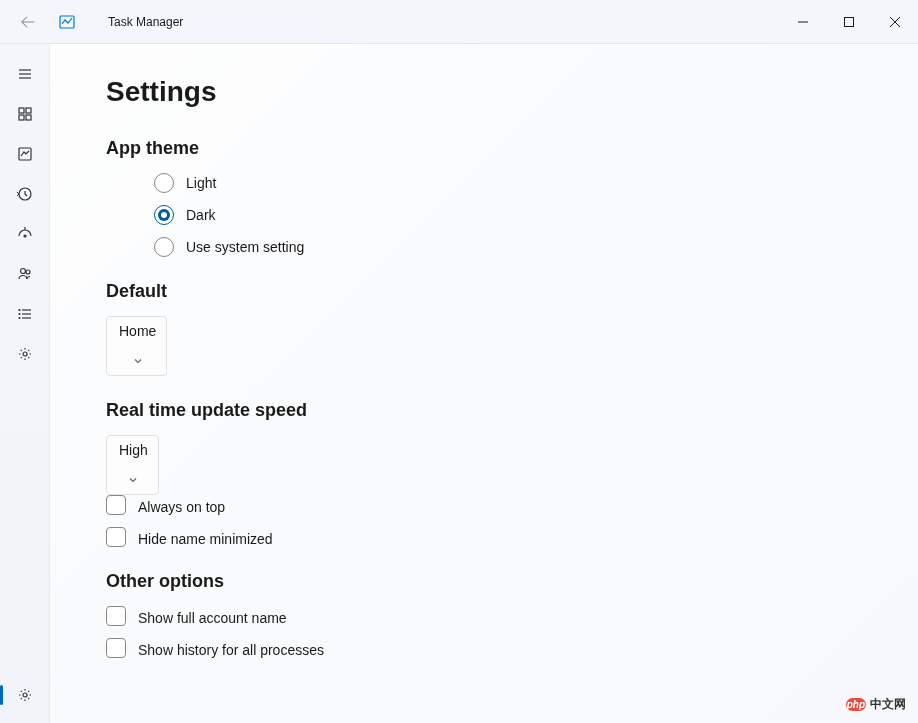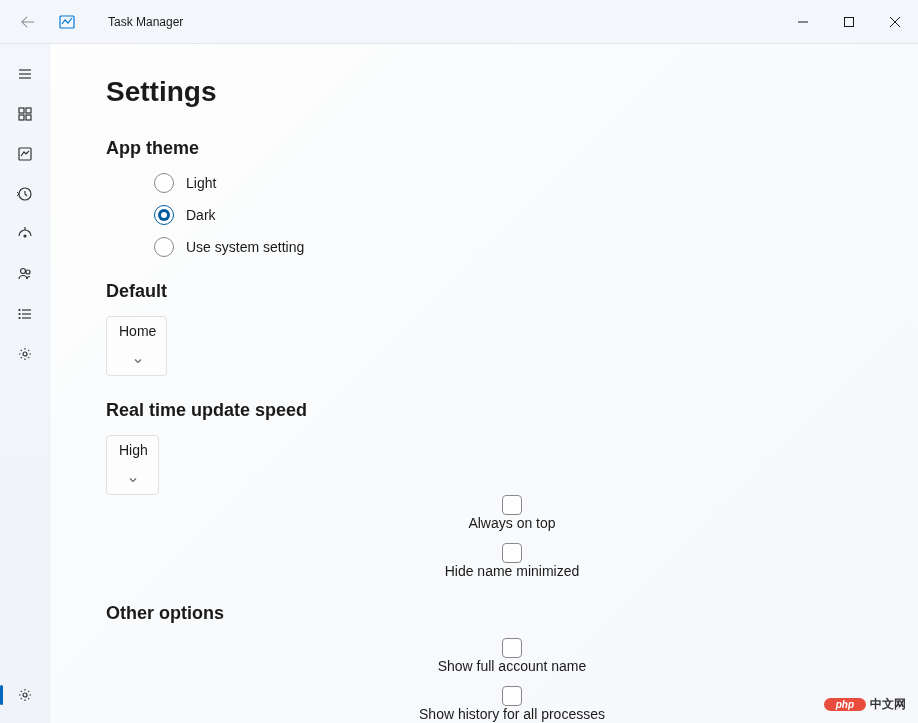--- a/index.html
+++ b/index.html
@@ -29,29 +29,29 @@
     .section-title { font-size: 18px; font-weight: 600; color: #1a1a1a; margin-bottom: 14px; margin-top: 24px; }
     .section-title:first-of-type { margin-top: 0; }
 
     .radio-row { display: flex; align-items: center; gap: 12px; margin-bottom: 12px; cursor: pointer; margin-left: 48px; }
     .radio { width: 20px; height: 20px; border-radius: 50%; border: 1px solid #888; background: #fff; position: relative; flex-shrink: 0; }
     .radio.checked { border: 1px solid #005a9e; }
     .radio.checked::after { content: ''; position: absolute; top: 3px; left: 3px; right: 3px; bottom: 3px; border-radius: 50%; background: #005a9e; }
     .radio.checked::before { content: ''; position: absolute; top: 6px; left: 6px; right: 6px; bottom: 6px; border-radius: 50%; background: #fff; z-index: 1; }
     .radio-label { font-size: 14px; color: #1a1a1a; }
 
-    .check-row { display: flex; align-items: center; gap: 0; margin-bottom: 12px; cursor: pointer; flex-direction: column; }
+    .check-row { display: flex; align-items: flex-end; gap: 12px; margin-bottom: 12px; cursor: pointer; }
     .checkbox { width: 20px; height: 20px; border-radius: 4px; border: 1px solid #888; background: #fff; flex-shrink: 0; }
     .check-label { font-size: 14px; color: #1a1a1a; }
 
     .dropdown { display: inline-flex; align-items: center; border: 1px solid #e0e0e0; background: #fdfdfd; border-radius: 4px; padding: 6px 10px 6px 12px; gap: 14px; cursor: pointer; font-size: 14px; color: #1a1a1a; flex-direction: column; }
     .dropdown .chevron { color: #666; }
 
     .watermark { position: absolute; right: 12px; bottom: 10px; display: flex; align-items: center; gap: 4px; }
-    .wm-badge { background: #e74c3c; color: #fff; font-size: 10px; padding: 1px 12px; border-radius: 10px; font-weight: 600; font-style: italic; }
+    .wm-badge { background: #e74c3c; color: #fff; font-size: 10px; padding: 1px 1px; border-radius: 10px; font-weight: 600; font-style: italic; }
     .wm-text { font-size: 12px; color: #333; font-weight: 600; }
   </style>
 </head>
 <body>
 
 <div class="titlebar">
   <div class="titlebar-left">
     <div class="back-btn">
       <svg width="14" height="14" viewBox="0 0 16 16" fill="none" stroke="currentColor" stroke-width="1.2">
           <path d="M7 2L1 8l6 6M1 8h14"></path>

